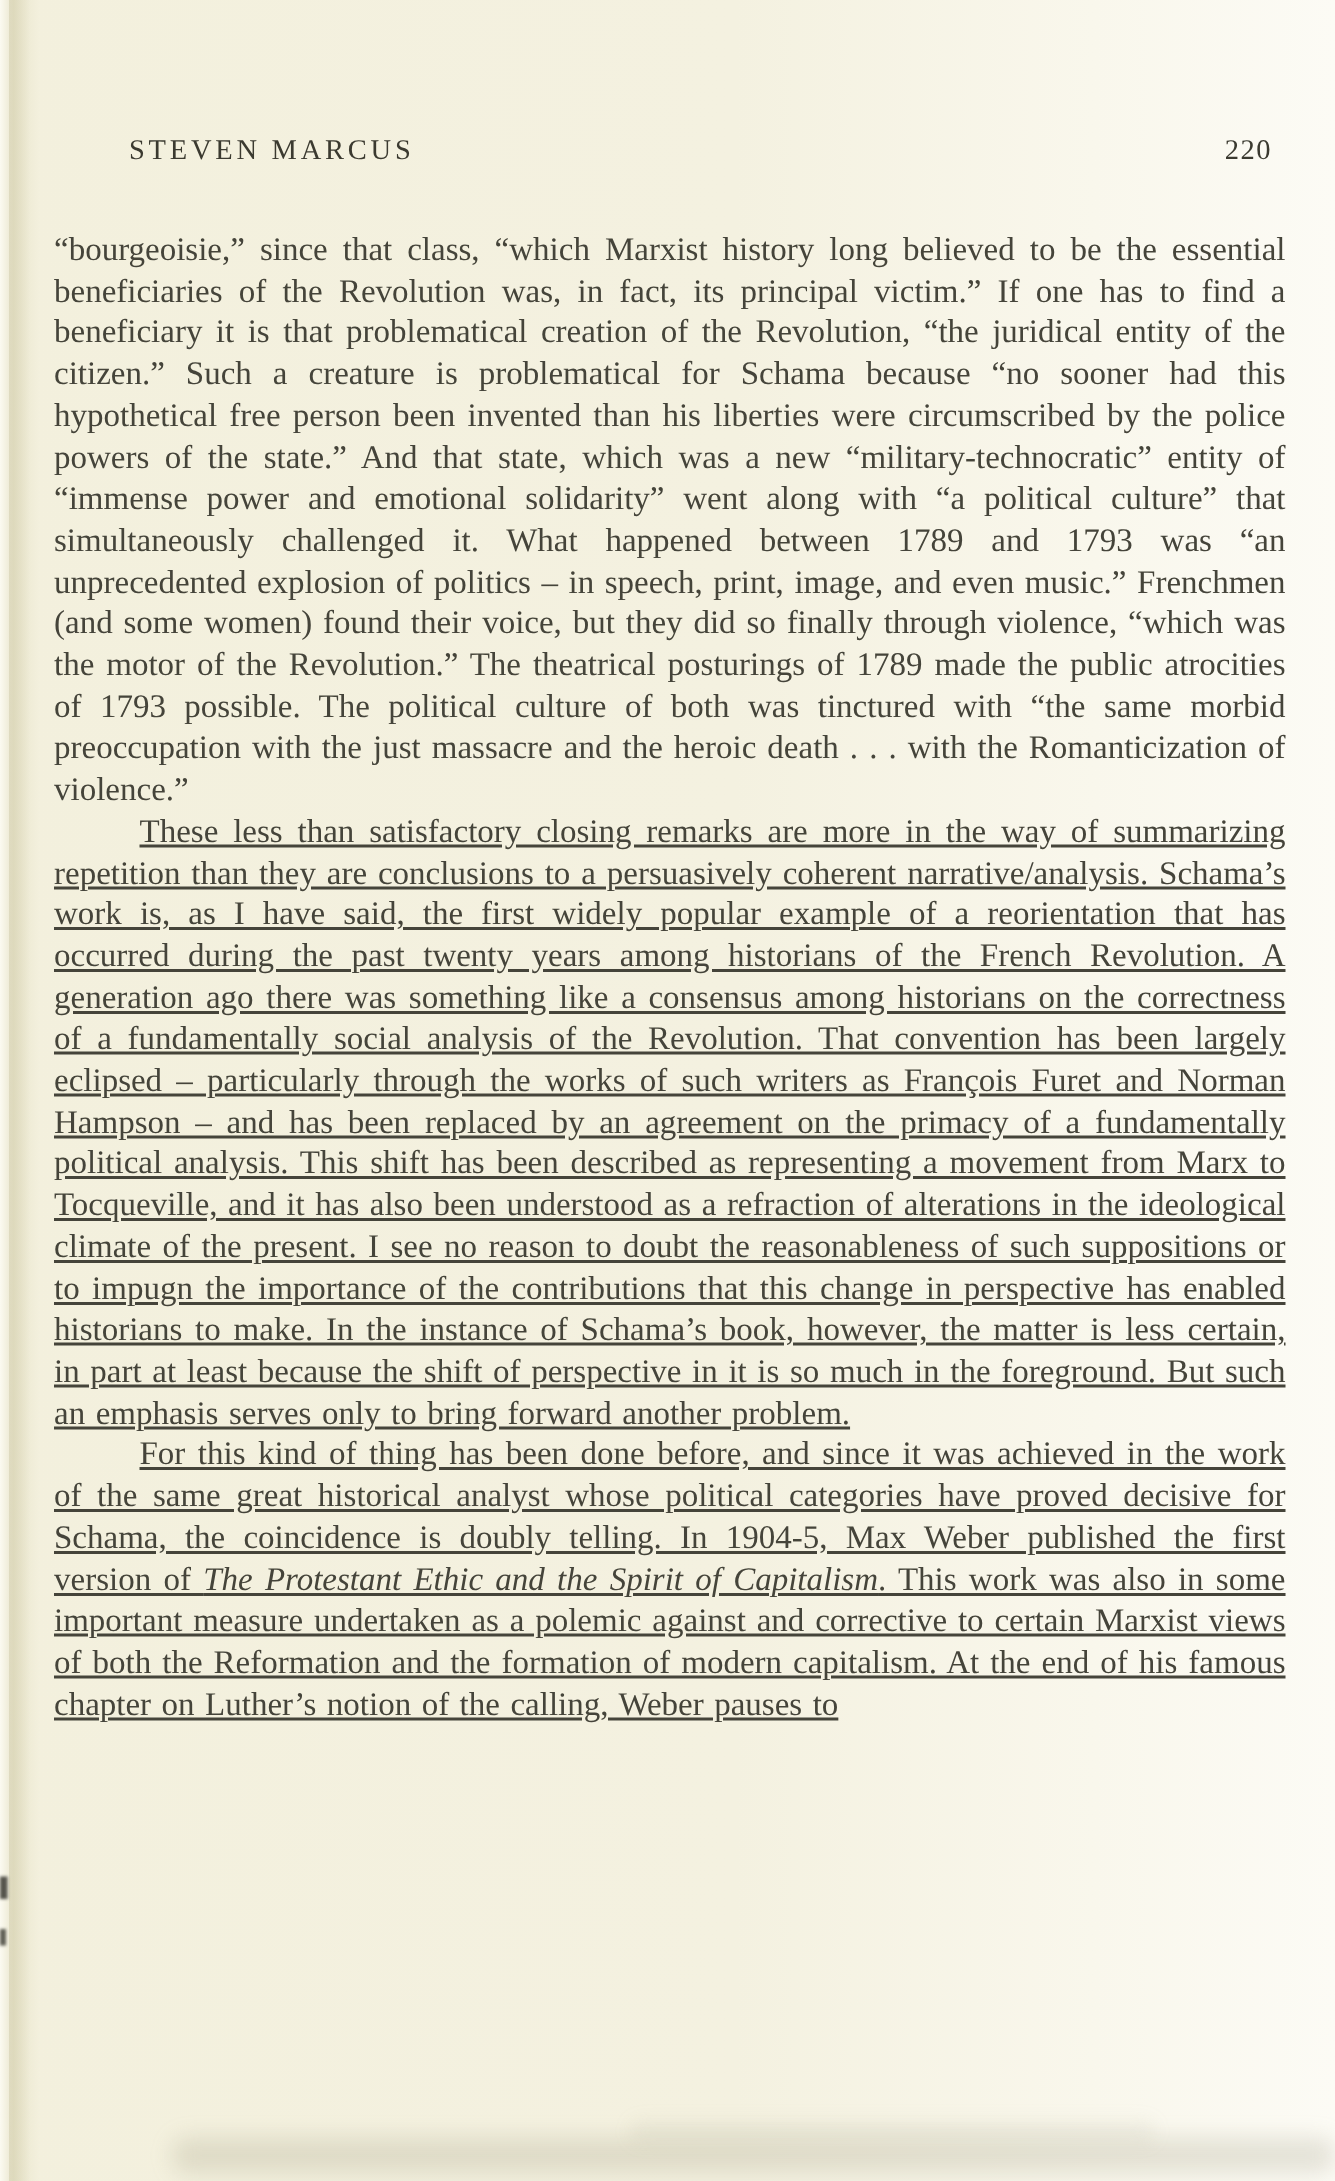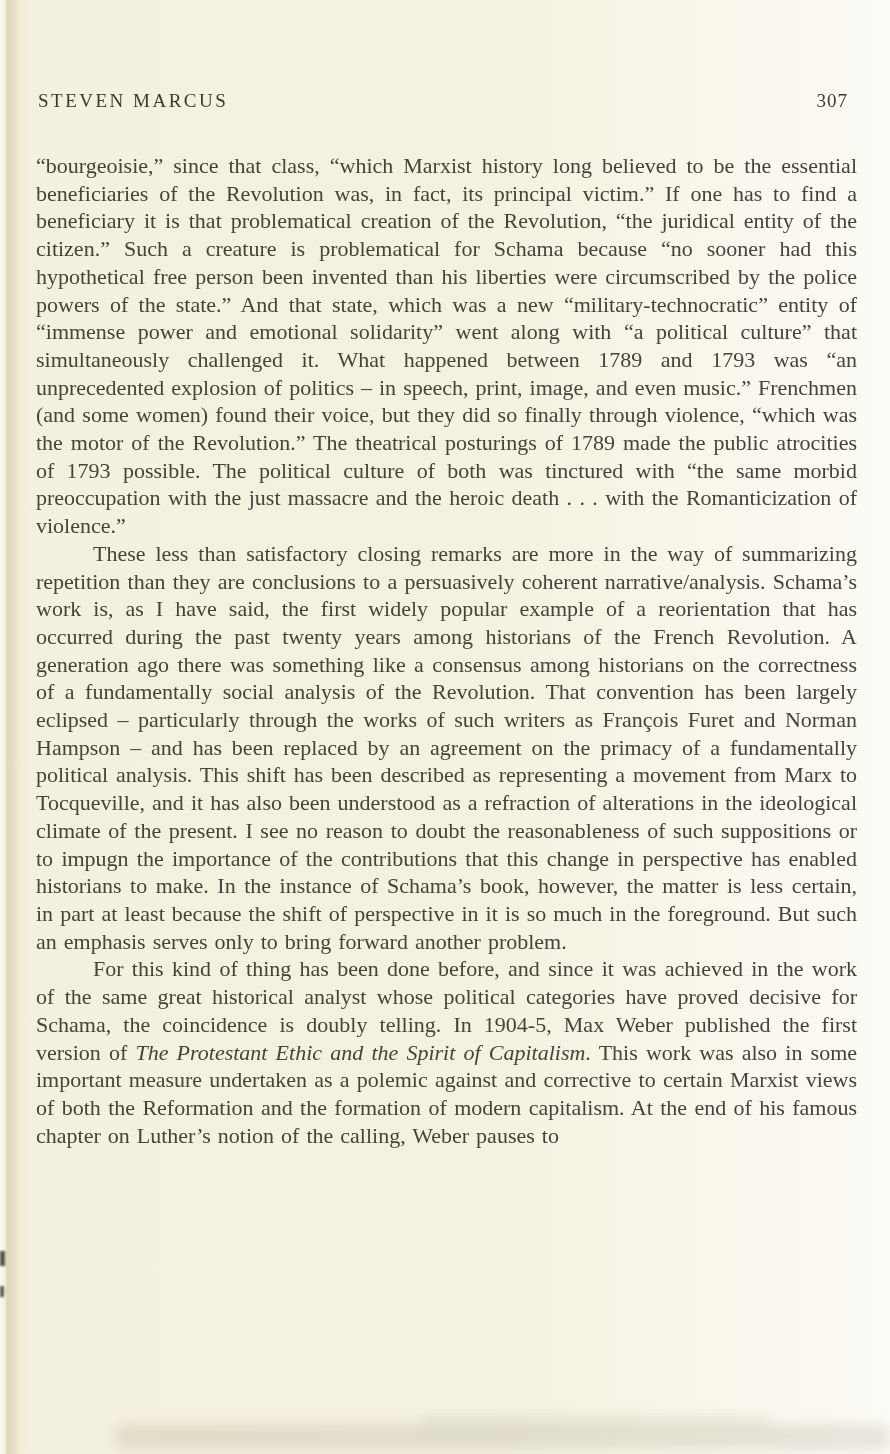--- a/index.html
+++ b/index.html
@@ -31,20 +31,21 @@
     left: 38px;
     right: 42px;
     display: flex;
     justify-content: space-between;
     align-items: baseline;
     color: #3b3a30;
   }
   .running-head-title {
     font-size: 19px;
     letter-spacing: 2.5px;
+    margin-left: 48px;
   }
   .page-number {
     font-size: 19px;
     letter-spacing: 1px;
   }
   .body-text {
     position: absolute;
     top: 152px;
     left: 36px;
     width: 821px;
@@ -53,20 +54,21 @@
     line-height: 27.7px;
     text-align: justify;
     word-spacing: 1.5px;
   }
   .body-text p {
     margin: 0;
     padding: 0;
   }
   .body-text p.indented {
     text-indent: 57px;
+    text-decoration: underline;
   }
   .italic-title {
     font-style: italic;
   }
   
   .left-edge-crease {
     position: absolute;
     top: 0; bottom: 0; left: 6px;
     width: 14px;
     background: linear-gradient(to right, rgba(196,190,152,0.38), rgba(196,190,152,0));
@@ -107,21 +109,21 @@
 </style>
 </head>
 <body>
 
 <div class="scan-page">
 
   <div class="left-edge-crease"></div>
 
   <div class="running-header">
     <span class="running-head-title">STEVEN MARCUS</span>
-    <span class="page-number">307</span>
+    <span class="page-number">220</span>
   </div>
 
   <div class="body-text">
     <p>“bourgeoisie,” since that class, “which Marxist history long believed to be the essential beneficiaries of the Revolution was, in fact, its principal victim.” If one has to find a beneficiary it is that problematical creation of the Revolution, “the juridical entity of the citizen.” Such a creature is problematical for Schama because “no sooner had this hypothetical free person been invented than his liberties were circumscribed by the police powers of the state.” And that state, which was a new “military-technocratic” entity of “immense power and emotional solidarity” went along with “a political culture” that simultaneously challenged it. What happened between 1789 and 1793 was “an unprecedented explosion of politics – in speech, print, image, and even music.” Frenchmen (and some women) found their voice, but they did so finally through violence, “which was the motor of the Revolution.” The theatrical posturings of 1789 made the public atrocities of 1793 possible. The political culture of both was tinctured with “the same morbid preoccupation with the just massacre and the heroic death . . . with the Romanticization of violence.”</p>
     <p class="indented">These less than satisfactory closing remarks are more in the way of summarizing repetition than they are conclusions to a persuasively coherent narrative/analysis. Schama’s work is, as I have said, the first widely popular example of a reorientation that has occurred during the past twenty years among historians of the French Revolution. A generation ago there was something like a consensus among historians on the correctness of a fundamentally social analysis of the Revolution. That convention has been largely eclipsed – particularly through the works of such writers as François Furet and Norman Hampson – and has been replaced by an agreement on the primacy of a fundamentally political analysis. This shift has been described as representing a movement from Marx to Tocqueville, and it has also been understood as a refraction of alterations in the ideological climate of the present. I see no reason to doubt the reasonableness of such suppositions or to impugn the importance of the contributions that this change in perspective has enabled historians to make. In the instance of Schama’s book, however, the matter is less certain, in part at least because the shift of perspective in it is so much in the foreground. But such an emphasis serves only to bring forward another problem.</p>
     <p class="indented"><span>For this kind of thing has been done before, and since it was achieved in the work of the same great historical analyst whose political categories have proved decisive for Schama, the coincidence is doubly telling. In 1904-5, Max Weber published the first version of </span><span class="italic-title">The Protestant Ethic and the Spirit of Capitalism</span><span>. This work was also in some important measure undertaken as a polemic against and corrective to certain Marxist views of both the Reformation and the formation of modern capitalism. At the end of his famous chapter on Luther’s notion of the calling, Weber pauses to</span></p>
   </div>
 
   <div class="edge-tick-1"></div>
   <div class="edge-tick-2"></div>

